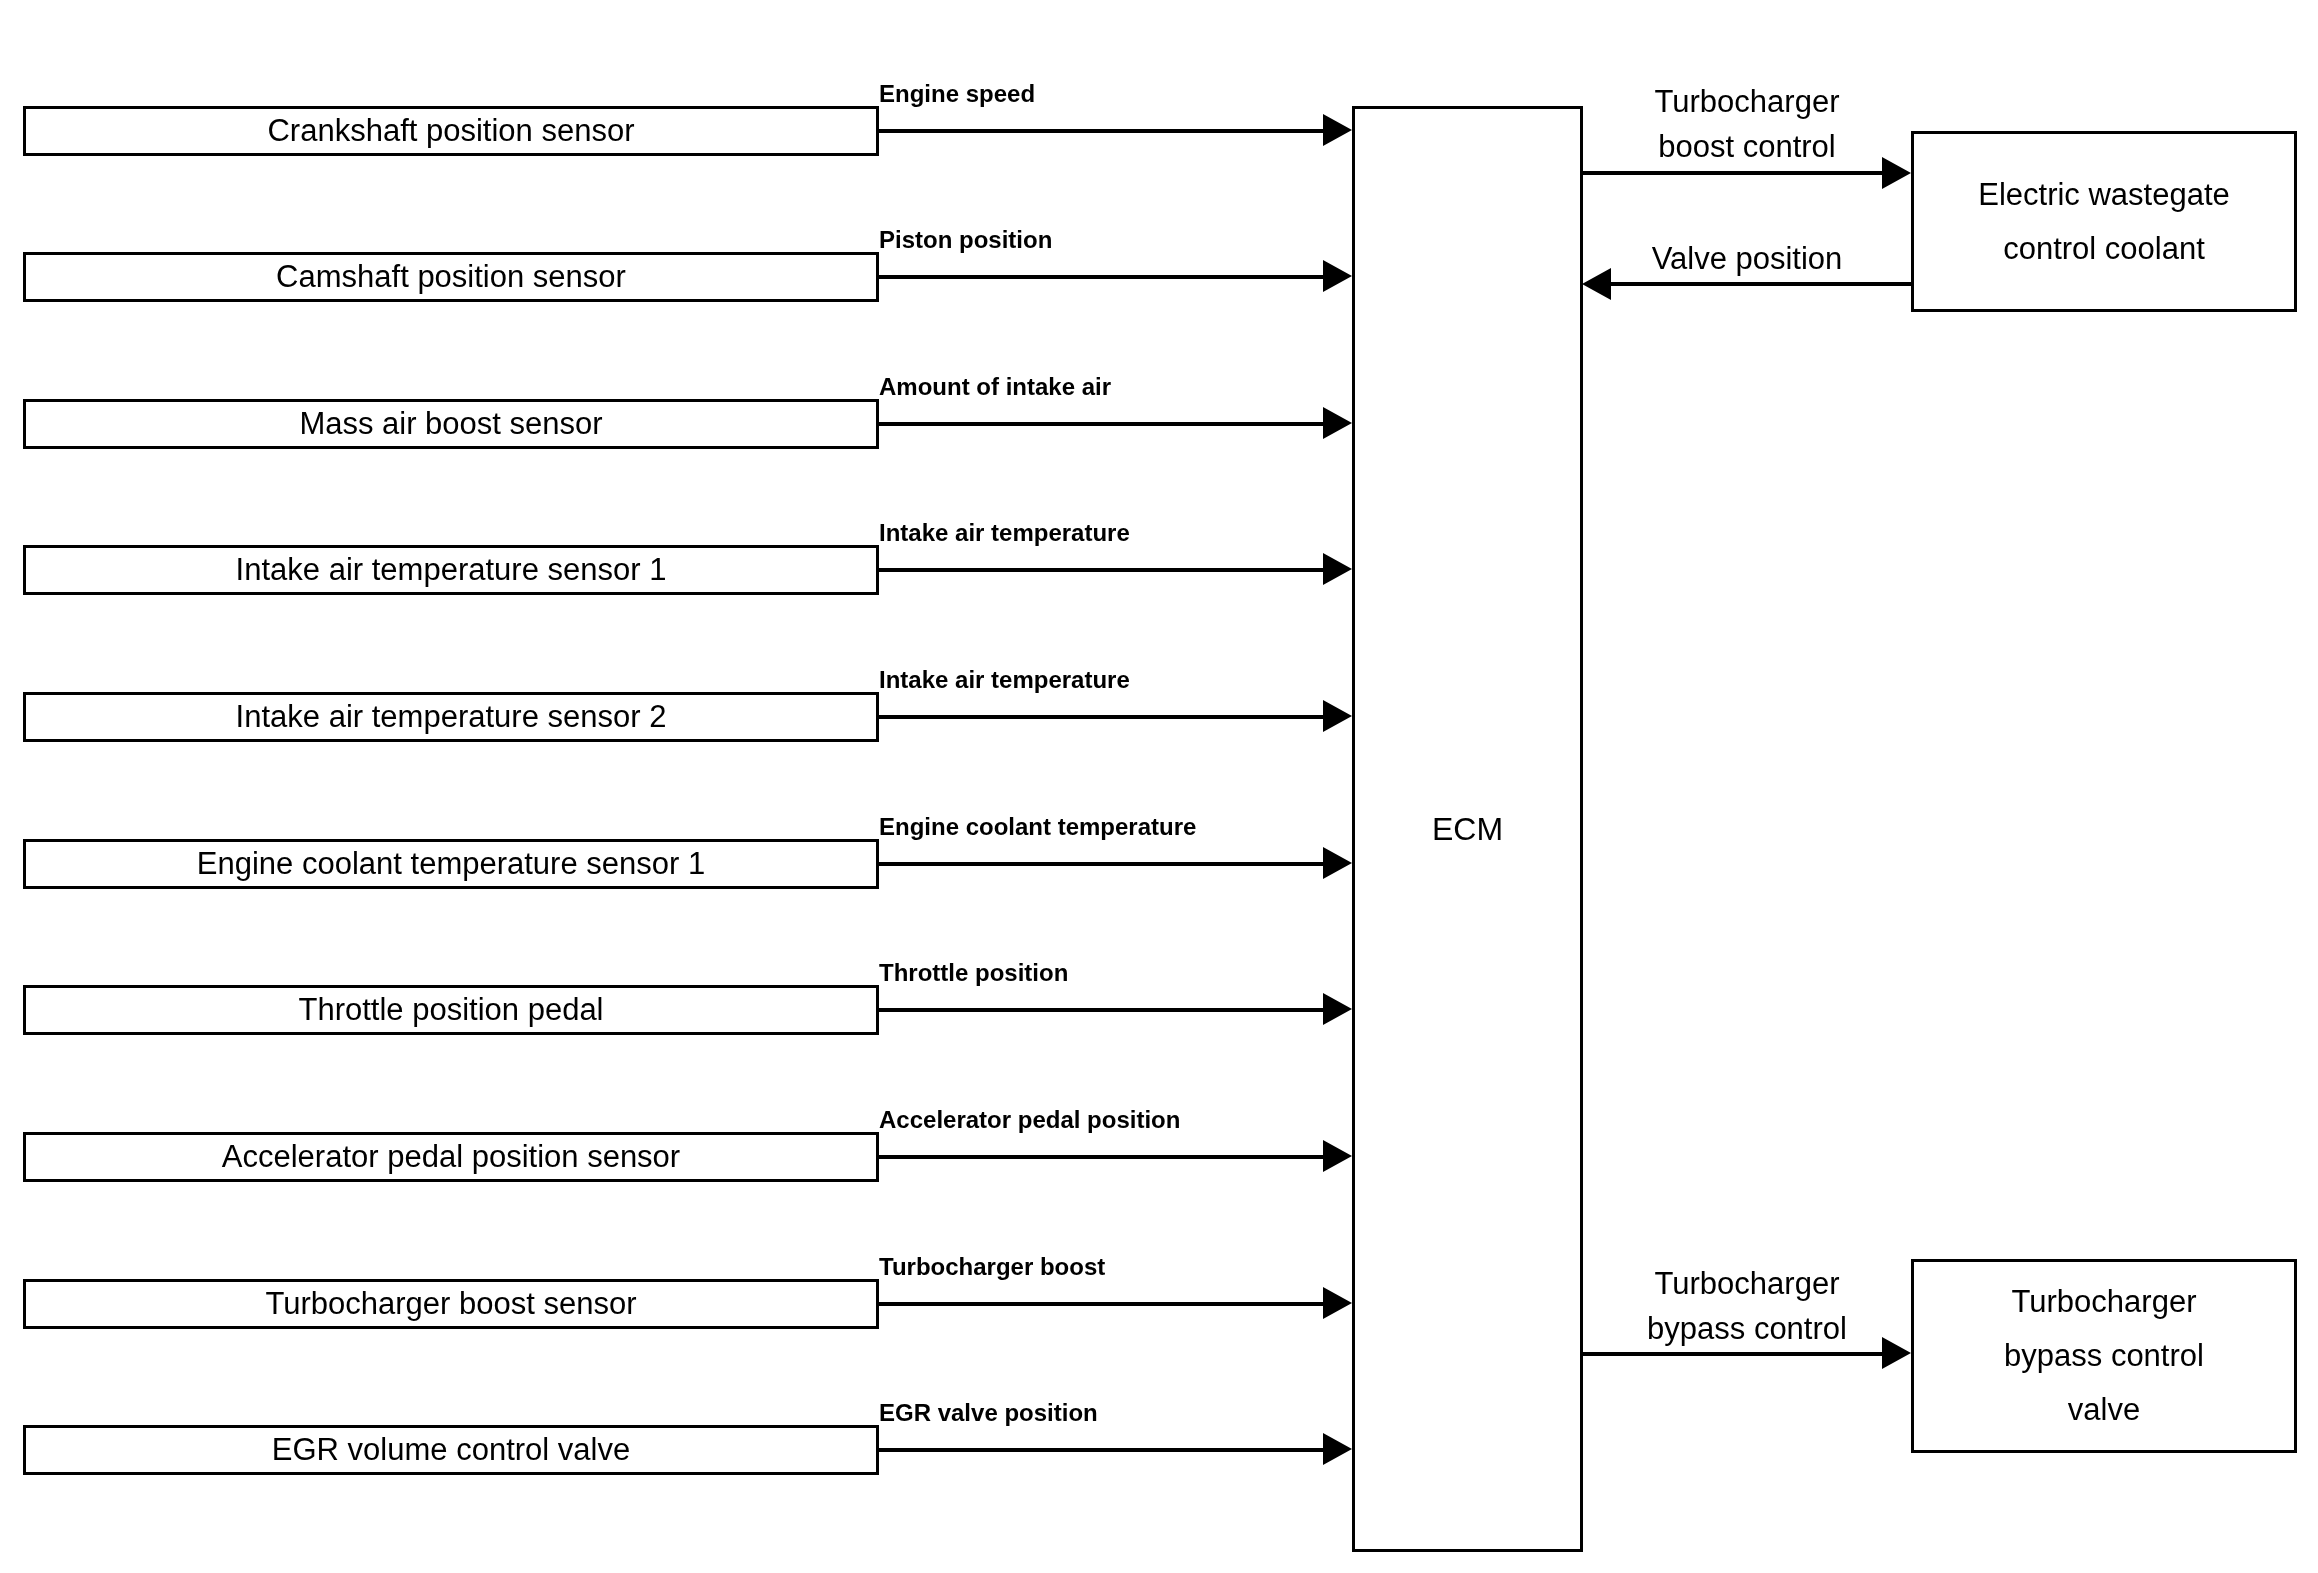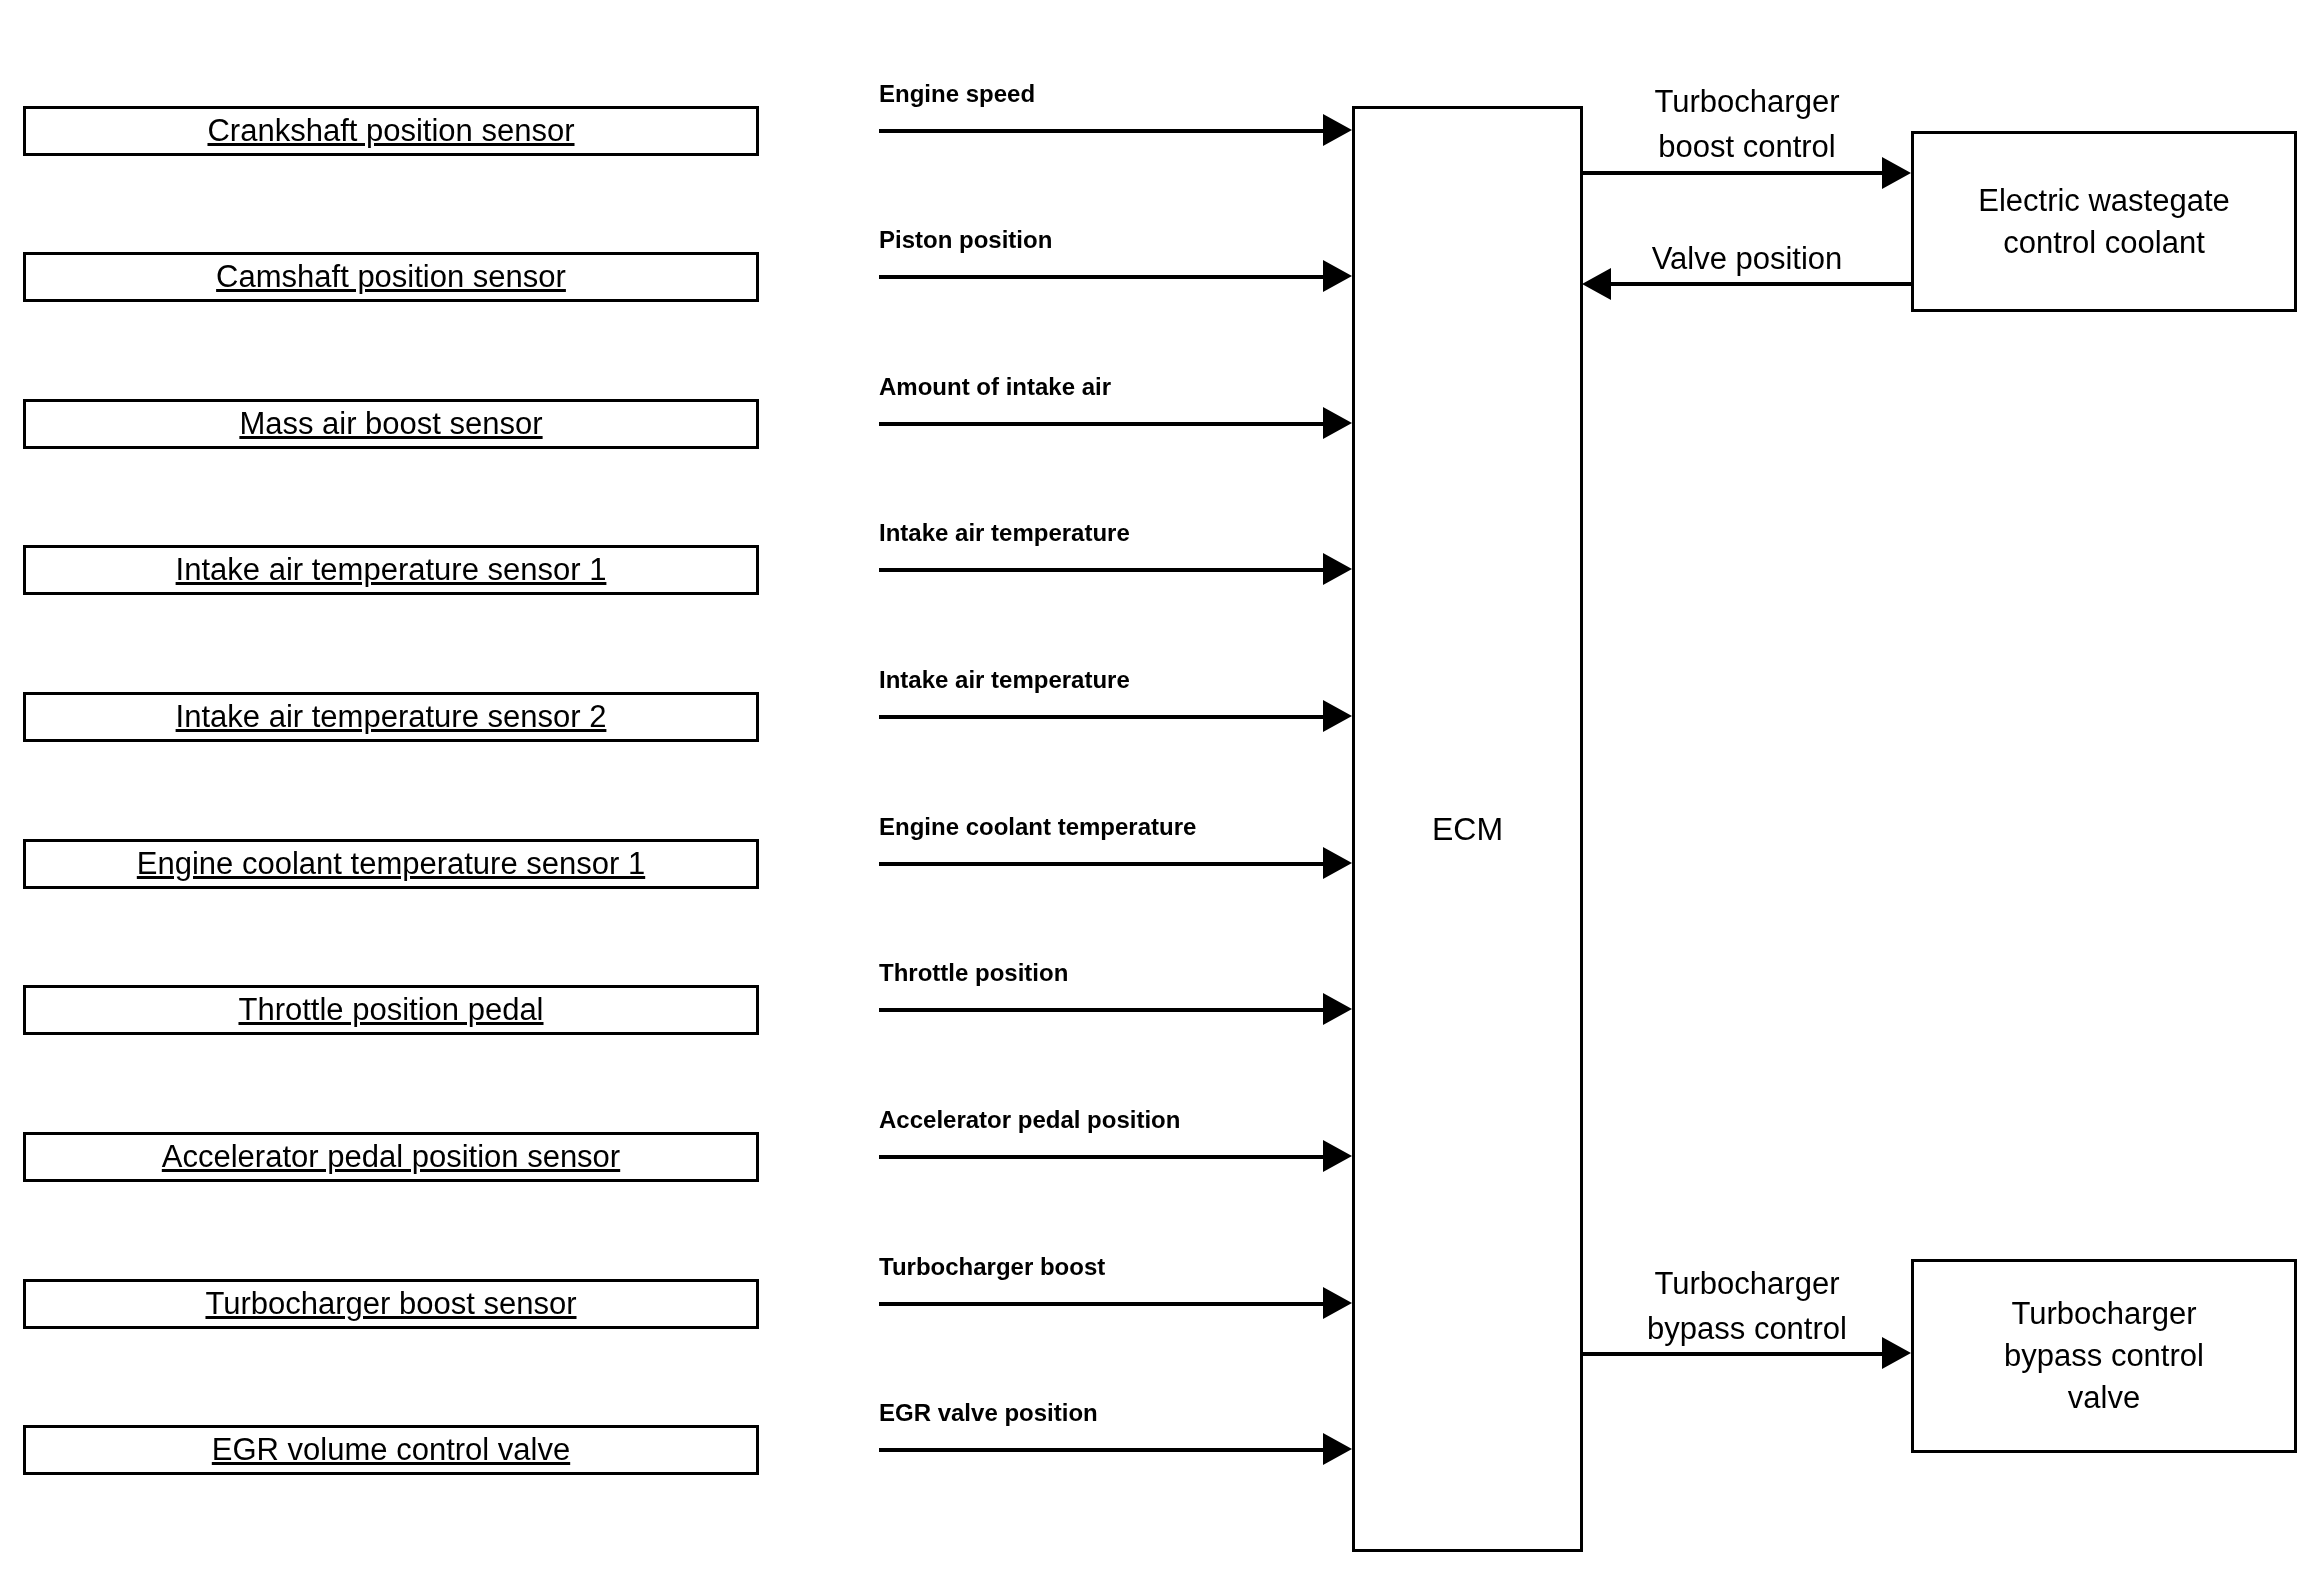--- a/index.html
+++ b/index.html
@@ -17,31 +17,30 @@
     overflow: hidden;
   }
 
   
   .row { position: absolute; left: 0; top: 0; width: 0; height: 0; }
 
   .sensor-box {
     position: absolute;
     left: 23px;
     top: calc(var(--cy) - 25px);
-    width: 736px;
+    width: 856px;
     height: 50px;
     border: 3.4px solid #000;
     box-sizing: border-box;
     background: #fff;
     display: flex;
     align-items: center;
     justify-content: center;
     font-size: 31px;
     white-space: nowrap;
-    text-decoration: underline;
   }
   .in-line {
     position: absolute;
     left: 879px;
     top: calc(var(--cy) - 2.3px);
     width: 446px;
     height: 4px;
     background: #000;
   }
   .in-head {
@@ -89,20 +88,21 @@
     border: 3.4px solid #000;
     box-sizing: border-box;
     background: #fff;
     display: flex;
     flex-direction: column;
     align-items: center;
     justify-content: center;
     font-size: 31px;
     line-height: 42px;
     text-align: center;
+    gap: 12px;
   }
   #wastegate-box { left: 1911px; top: 131px;  width: 386px; height: 181px; }
   #bypass-box    { left: 1911px; top: 1259px; width: 386px; height: 194px; }
 
   
   .h-line { position: absolute; height: 4px; background: #000; }
   .head-right {
     position: absolute; width: 0; height: 0;
     border-top: 16px solid transparent;
     border-bottom: 16px solid transparent;

